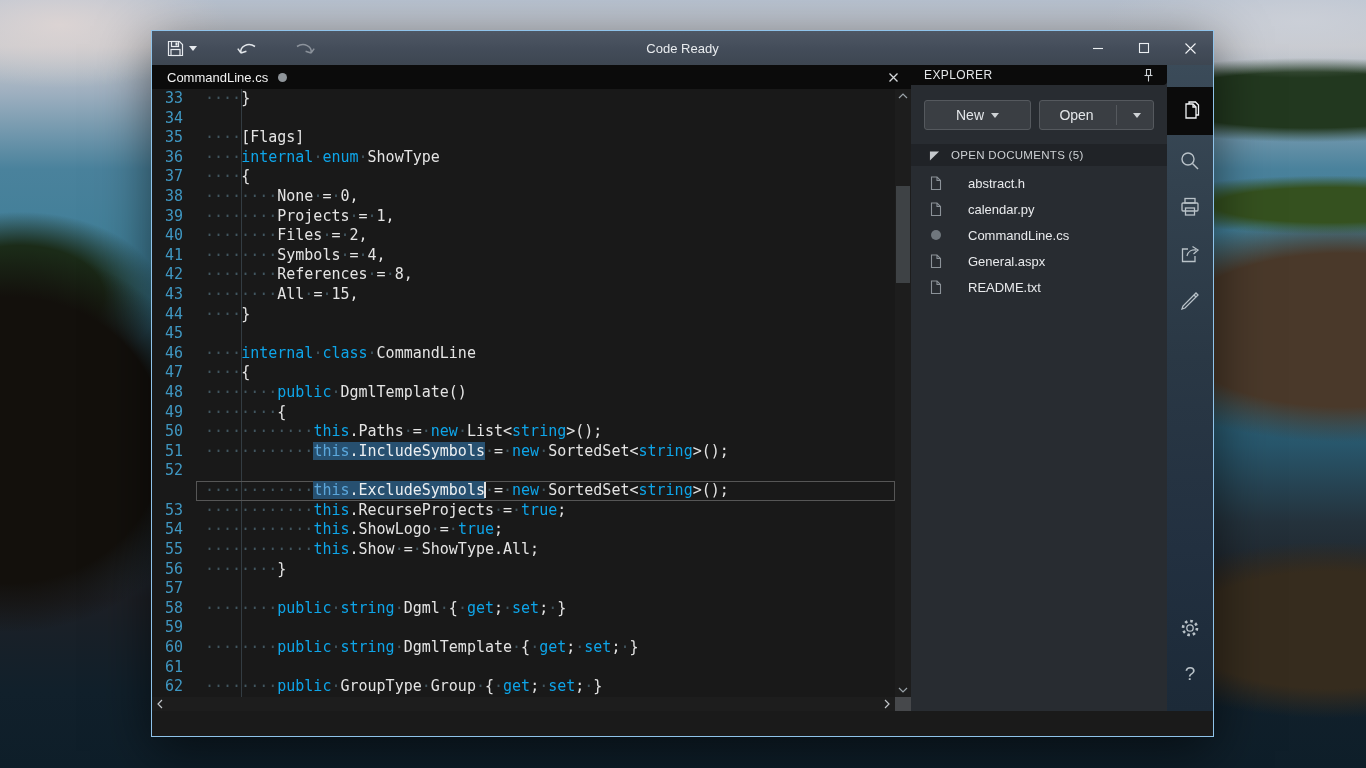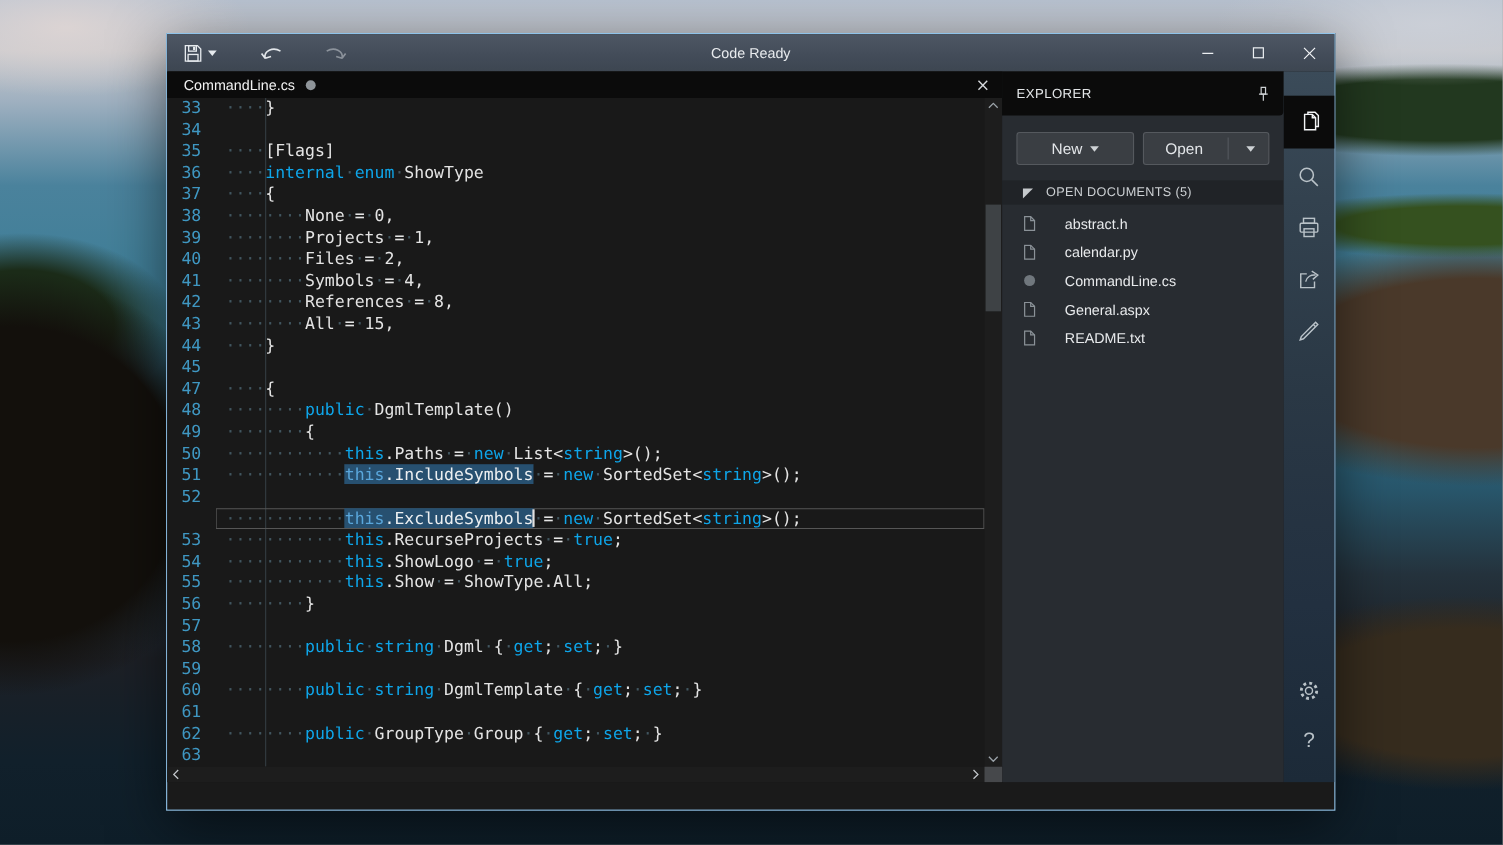--- a/index.html
+++ b/index.html
@@ -78,21 +78,21 @@
   .vs-up{ top:0; } .vs-down{ bottom:0; }
   .vs-thumb{ position:absolute; left:1px; right:1px; top:97px; height:97px; background:#3e4245; }
   .hscroll{ height:14px; flex:0 0 auto; background:#1d1d1d; position:relative; display:flex; align-items:center; }
   .hs-arrow{ width:16px; height:14px; display:flex; align-items:center; justify-content:center; }
   .hs-left{ margin-right:auto; } .hs-right{ }
   .hs-corner{ width:16px; height:14px; background:#46484b; }
 
   
   .explorer{ width:256px; background:#282c31; display:flex; flex-direction:column; }
   .exp-header{
-    height:40px; background:#0b0b0b; display:flex; align-items:center;
+    height:20px; background:#0b0b0b; display:flex; align-items:center;
     padding:0 10px 0 13px; border-radius:0 0 4px 0; flex:0 0 auto;justify-content:flex-end;
   }
   .exp-title{ color:#e3e6e8; font-size:12px; letter-spacing:.4px; }
   .exp-pin{ margin-left:auto; padding:2px; }
   .exp-buttons{ display:flex; gap:8px; padding:15px 13px 14px 13px; flex:0 0 auto; }
   .btn{
     flex:1; height:30px; background:#3a3e43; border:1px solid #55595e; border-radius:3px;
     color:#e3e6e9; font-size:14px; display:flex; align-items:center; justify-content:center; gap:7px;
   }
   .btn-split{ padding:4px; }
@@ -209,20 +209,21 @@
             <div class="code-line"><span class="ln">36</span><span class="code"><span class="seg-w">····</span><span class="seg-k">internal</span><span class="seg-w">·</span><span class="seg-k">enum</span><span class="seg-w">·</span><span class="seg-p">ShowType</span></span></div>
             <div class="code-line"><span class="ln">37</span><span class="code"><span class="seg-w">····</span><span class="seg-p">{</span></span></div>
             <div class="code-line"><span class="ln">38</span><span class="code"><span class="seg-w">········</span><span class="seg-p">None</span><span class="seg-w">·</span><span class="seg-p">=</span><span class="seg-w">·</span><span class="seg-p">0,</span></span></div>
             <div class="code-line"><span class="ln">39</span><span class="code"><span class="seg-w">········</span><span class="seg-p">Projects</span><span class="seg-w">·</span><span class="seg-p">=</span><span class="seg-w">·</span><span class="seg-p">1,</span></span></div>
             <div class="code-line"><span class="ln">40</span><span class="code"><span class="seg-w">········</span><span class="seg-p">Files</span><span class="seg-w">·</span><span class="seg-p">=</span><span class="seg-w">·</span><span class="seg-p">2,</span></span></div>
             <div class="code-line"><span class="ln">41</span><span class="code"><span class="seg-w">········</span><span class="seg-p">Symbols</span><span class="seg-w">·</span><span class="seg-p">=</span><span class="seg-w">·</span><span class="seg-p">4,</span></span></div>
             <div class="code-line"><span class="ln">42</span><span class="code"><span class="seg-w">········</span><span class="seg-p">References</span><span class="seg-w">·</span><span class="seg-p">=</span><span class="seg-w">·</span><span class="seg-p">8,</span></span></div>
             <div class="code-line"><span class="ln">43</span><span class="code"><span class="seg-w">········</span><span class="seg-p">All</span><span class="seg-w">·</span><span class="seg-p">=</span><span class="seg-w">·</span><span class="seg-p">15,</span></span></div>
             <div class="code-line"><span class="ln">44</span><span class="code"><span class="seg-w">····</span><span class="seg-p">}</span></span></div>
             <div class="code-line"><span class="ln">45</span><span class="code"></span></div>
+            <div class="code-line"><span class="ln">46</span><span class="code"><span class="seg-w">····</span><span class="seg-k">internal</span><span class="seg-w">·</span><span class="seg-k">class</span><span class="seg-w">·</span><span class="seg-p">CommandLine</span></span></div>
             <div class="code-line"><span class="ln">47</span><span class="code"><span class="seg-w">····</span><span class="seg-p">{</span></span></div>
             <div class="code-line"><span class="ln">48</span><span class="code"><span class="seg-w">········</span><span class="seg-k">public</span><span class="seg-w">·</span><span class="seg-p">DgmlTemplate()</span></span></div>
             <div class="code-line"><span class="ln">49</span><span class="code"><span class="seg-w">········</span><span class="seg-p">{</span></span></div>
             <div class="code-line"><span class="ln">50</span><span class="code"><span class="seg-w">············</span><span class="seg-k">this</span><span class="seg-p">.Paths</span><span class="seg-w">·</span><span class="seg-p">=</span><span class="seg-w">·</span><span class="seg-k">new</span><span class="seg-w">·</span><span class="seg-p">List&lt;</span><span class="seg-k">string</span><span class="seg-p">&gt;();</span></span></div>
             <div class="code-line"><span class="ln">51</span><span class="code"><span class="seg-w">············</span><span class="seg-sk">this</span><span class="seg-sp">.IncludeSymbols</span><span class="seg-w">·</span><span class="seg-p">=</span><span class="seg-w">·</span><span class="seg-k">new</span><span class="seg-w">·</span><span class="seg-p">SortedSet&lt;</span><span class="seg-k">string</span><span class="seg-p">&gt;();</span></span></div>
             <div class="code-line current"><span class="ln">52</span><span class="code"><span class="seg-w">············</span><span class="seg-sk">this</span><span class="seg-sp">.ExcludeSymbols</span><span class="seg-c"></span><span class="seg-w">·</span><span class="seg-p">=</span><span class="seg-w">·</span><span class="seg-k">new</span><span class="seg-w">·</span><span class="seg-p">SortedSet&lt;</span><span class="seg-k">string</span><span class="seg-p">&gt;();</span></span></div>
             <div class="code-line"><span class="ln">53</span><span class="code"><span class="seg-w">············</span><span class="seg-k">this</span><span class="seg-p">.RecurseProjects</span><span class="seg-w">·</span><span class="seg-p">=</span><span class="seg-w">·</span><span class="seg-k">true</span><span class="seg-p">;</span></span></div>
             <div class="code-line"><span class="ln">54</span><span class="code"><span class="seg-w">············</span><span class="seg-k">this</span><span class="seg-p">.ShowLogo</span><span class="seg-w">·</span><span class="seg-p">=</span><span class="seg-w">·</span><span class="seg-k">true</span><span class="seg-p">;</span></span></div>
             <div class="code-line"><span class="ln">55</span><span class="code"><span class="seg-w">············</span><span class="seg-k">this</span><span class="seg-p">.Show</span><span class="seg-w">·</span><span class="seg-p">=</span><span class="seg-w">·</span><span class="seg-p">ShowType.All;</span></span></div>
             <div class="code-line"><span class="ln">56</span><span class="code"><span class="seg-w">········</span><span class="seg-p">}</span></span></div>

